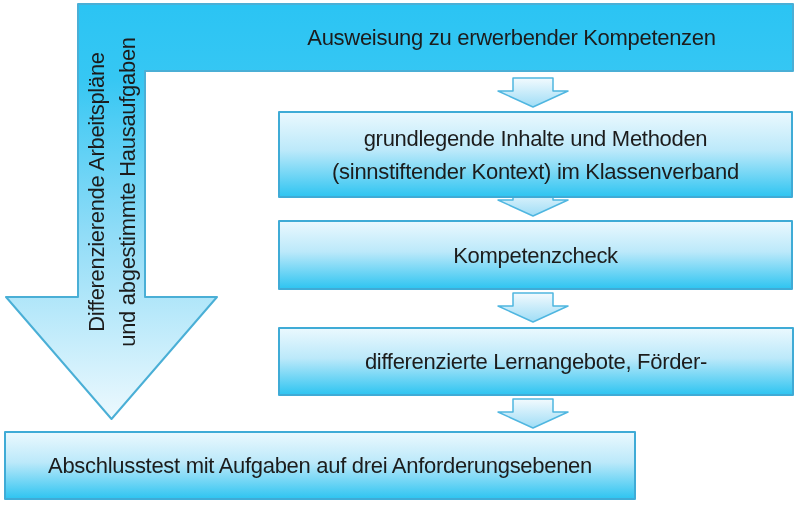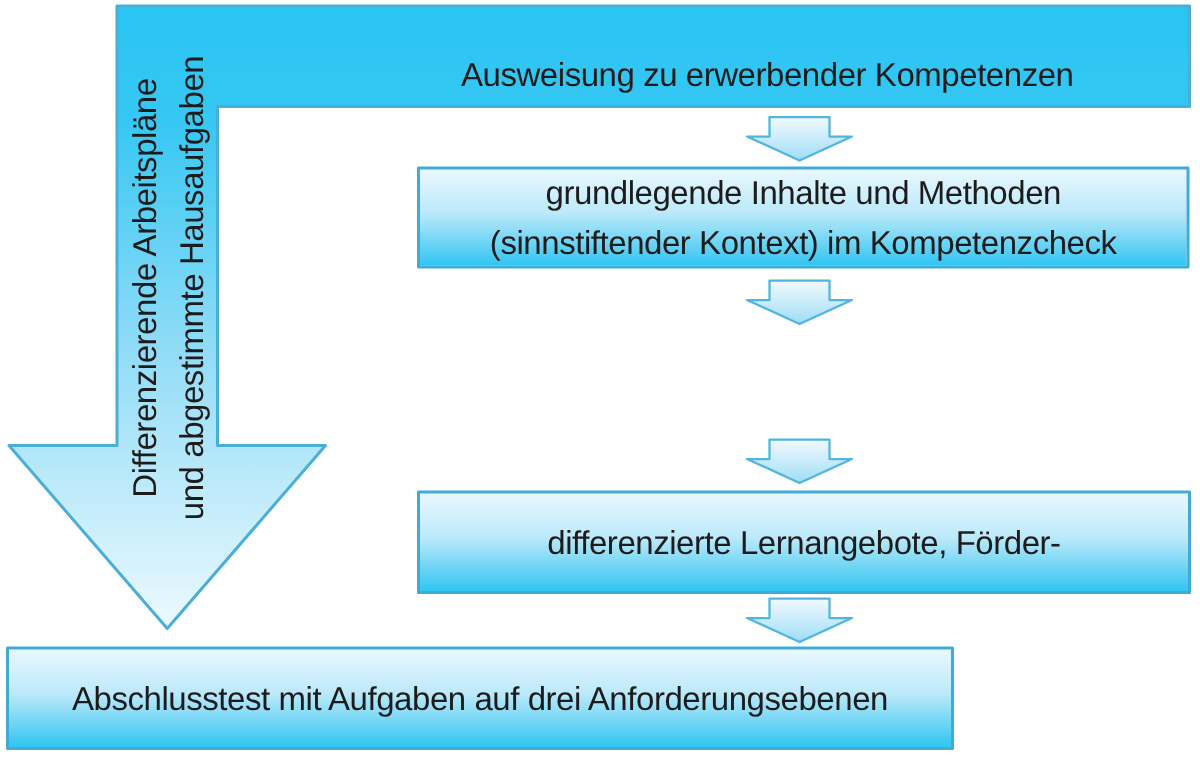--- a/index.html
+++ b/index.html
@@ -16,28 +16,28 @@
     position:absolute;
     box-sizing:border-box;
     border:2px solid #3fabd6;
     border-radius:1px;
     background:linear-gradient(180deg,#e9f8fe 0%,#bce9fa 45%,#31c5f1 100%);
     display:flex;flex-direction:column;align-items:center;justify-content:center;
     text-align:center;
     font-size:22px;line-height:33px;letter-spacing:-0.3px;
   }
   .flow-box span{display:block;white-space:nowrap;}
-  .box2{left:278px;top:111px;width:515px;height:68px;}
+  .box2{left:278px;top:111px;width:515px;height:87px;}
   .box3{left:278px;top:220px;width:515px;height:70px;}
   .box4{left:278px;top:327px;width:516px;height:69px;}
   .box5{left:4px;top:431px;width:632px;height:69px;}
   .box1-label{
     position:absolute;left:230px;top:4px;width:563px;height:67px;
     display:flex;align-items:center;justify-content:center;
-    font-size:22px;letter-spacing:-0.3px;white-space:nowrap;margin-top:12px;
+    font-size:22px;letter-spacing:-0.3px;white-space:nowrap;
   }
   .side-arrow-label{
     position:absolute;left:-88px;top:159px;width:400px;height:66px;
     transform:rotate(-90deg);
     display:flex;flex-direction:column;align-items:center;justify-content:center;
     text-align:center;
     font-size:22px;line-height:31px;letter-spacing:-0.3px;
   }
   .side-arrow-label span{display:block;white-space:nowrap;}
 </style>
@@ -72,23 +72,26 @@
     <span>Ausweisung zu erwerbender Kompetenzen</span>
   </div>
 
   <div class="side-arrow-label">
     <span>Differenzierende Arbeitspläne</span>
     <span>und abgestimmte Hausaufgaben</span>
   </div>
 
   <div class="flow-box box2">
     <span>grundlegende Inhalte und Methoden</span>
-    <span>(sinnstiftender Kontext) im Kompetenzcheck</span>
+    <span>(sinnstiftender Kontext) im Klassenverband</span>
   </div>
 
+  <div class="flow-box box3">
+    <span>Kompetenzcheck</span>
+  </div>
 
   <div class="flow-box box4">
     <span>differenzierte Lernangebote, Förder-</span>
   </div>
 
   <div class="flow-box box5">
     <span>Abschlusstest mit Aufgaben auf drei Anforderungsebenen</span>
   </div>
 
 </div>

